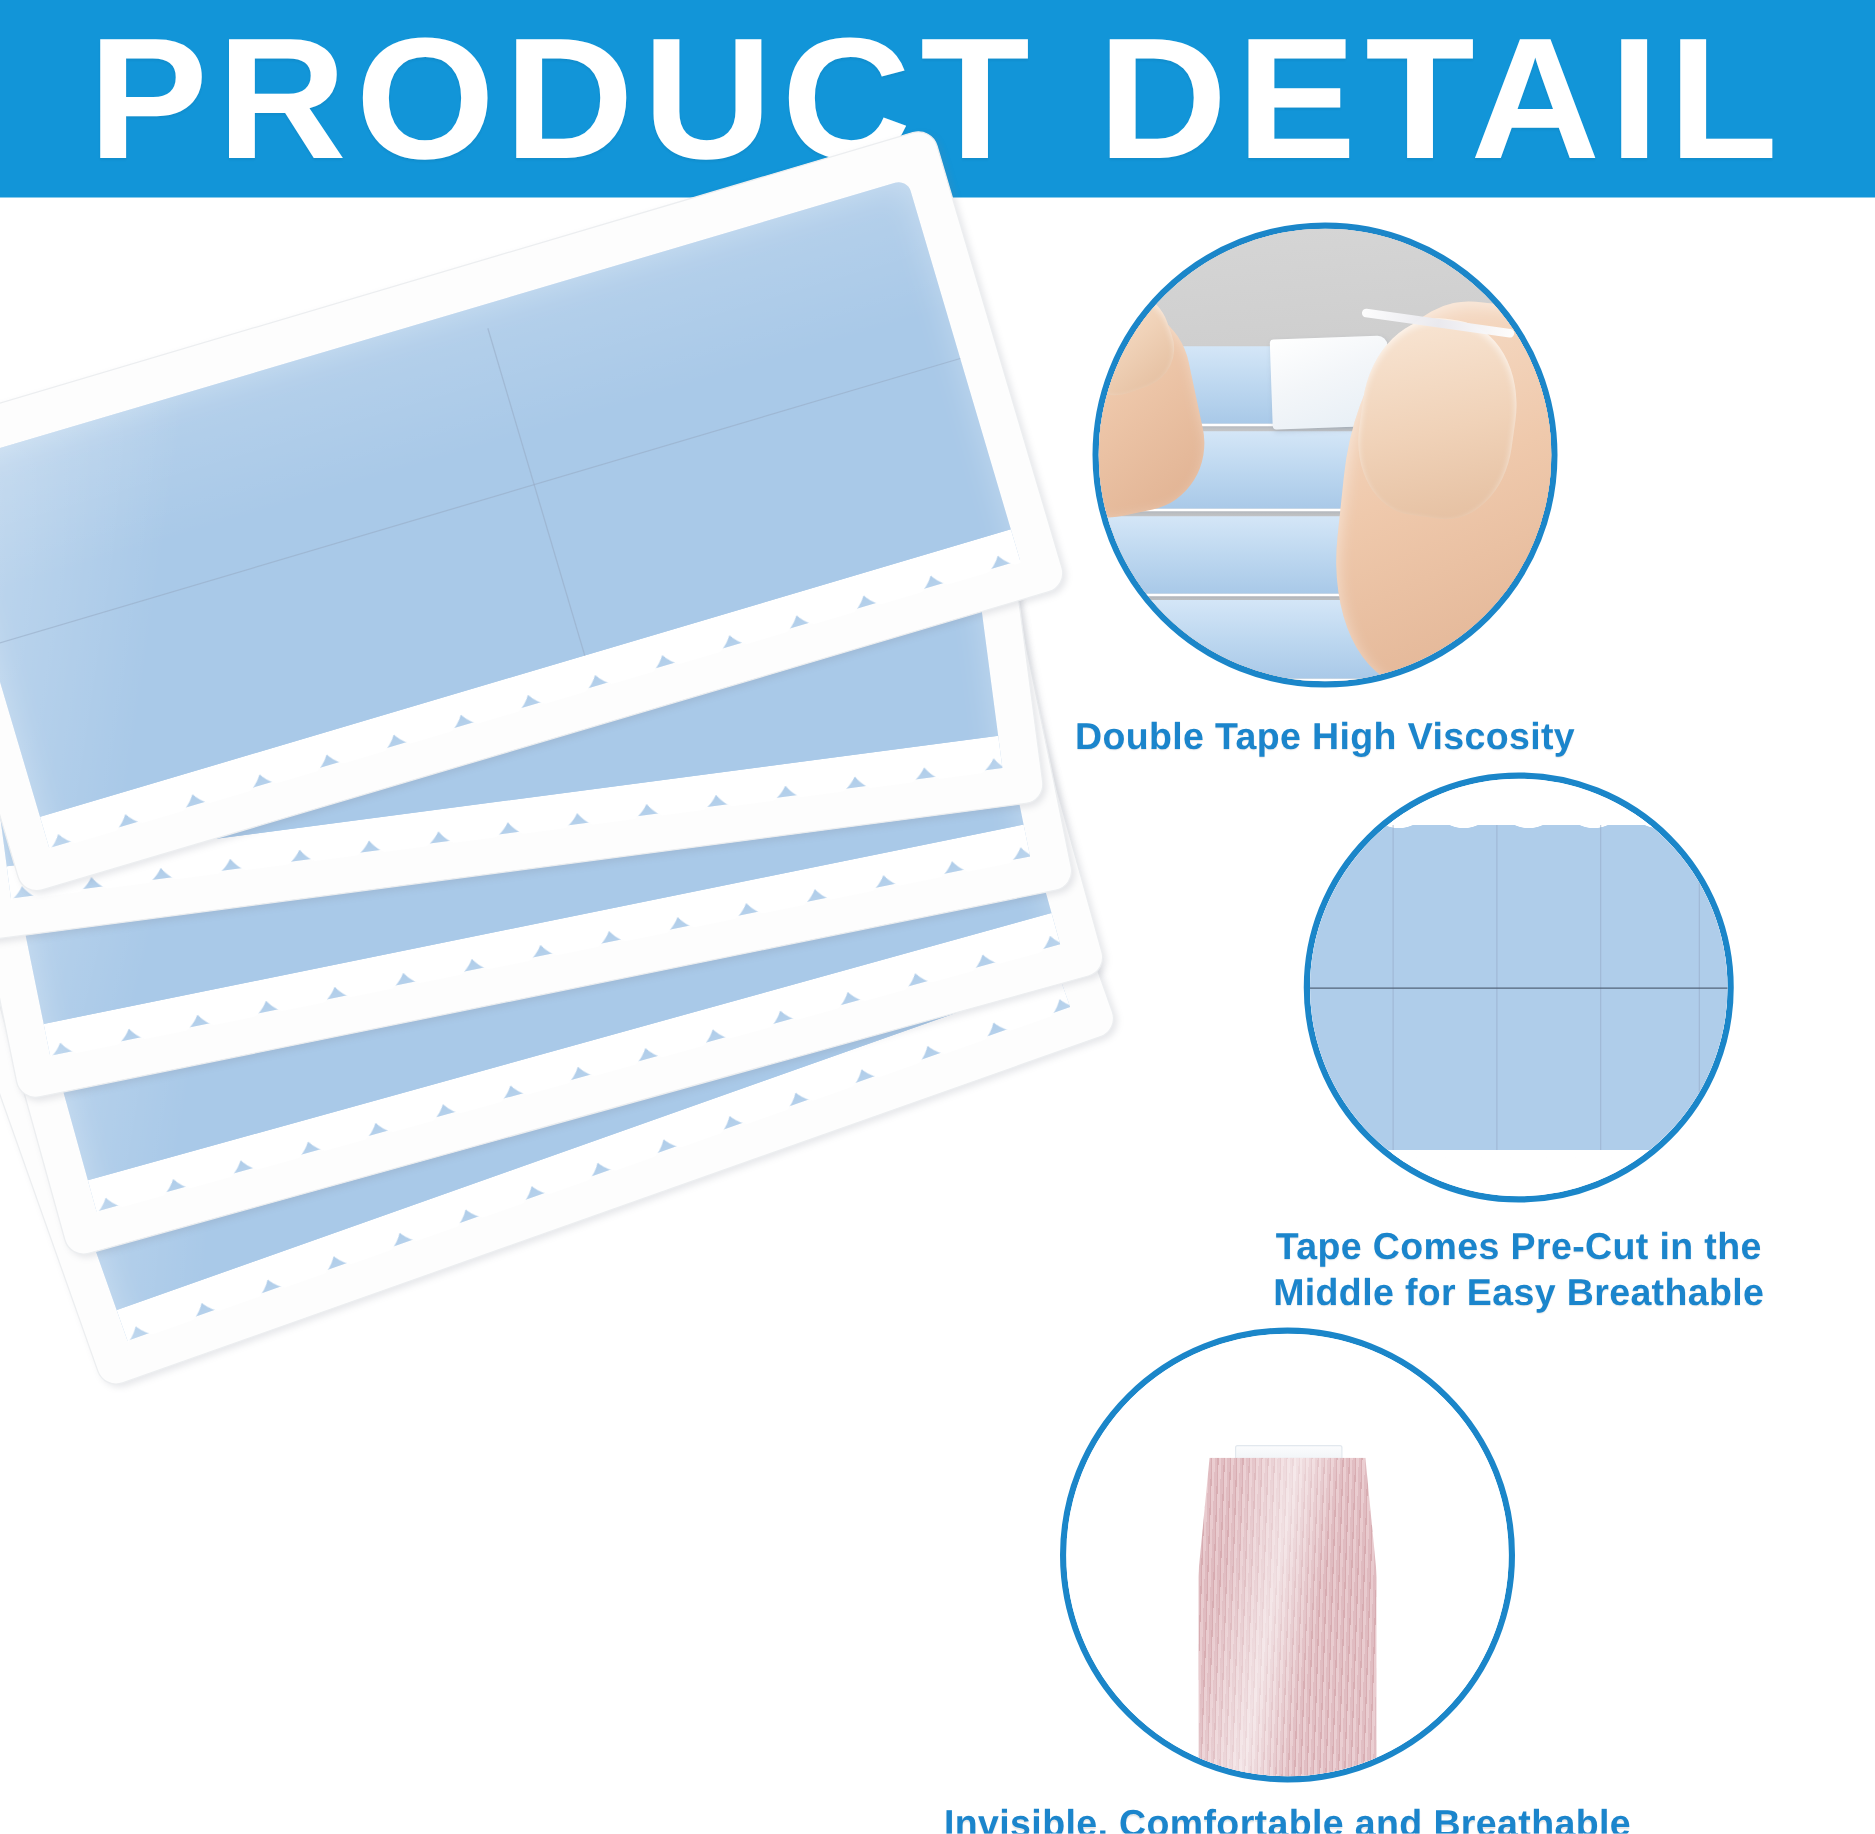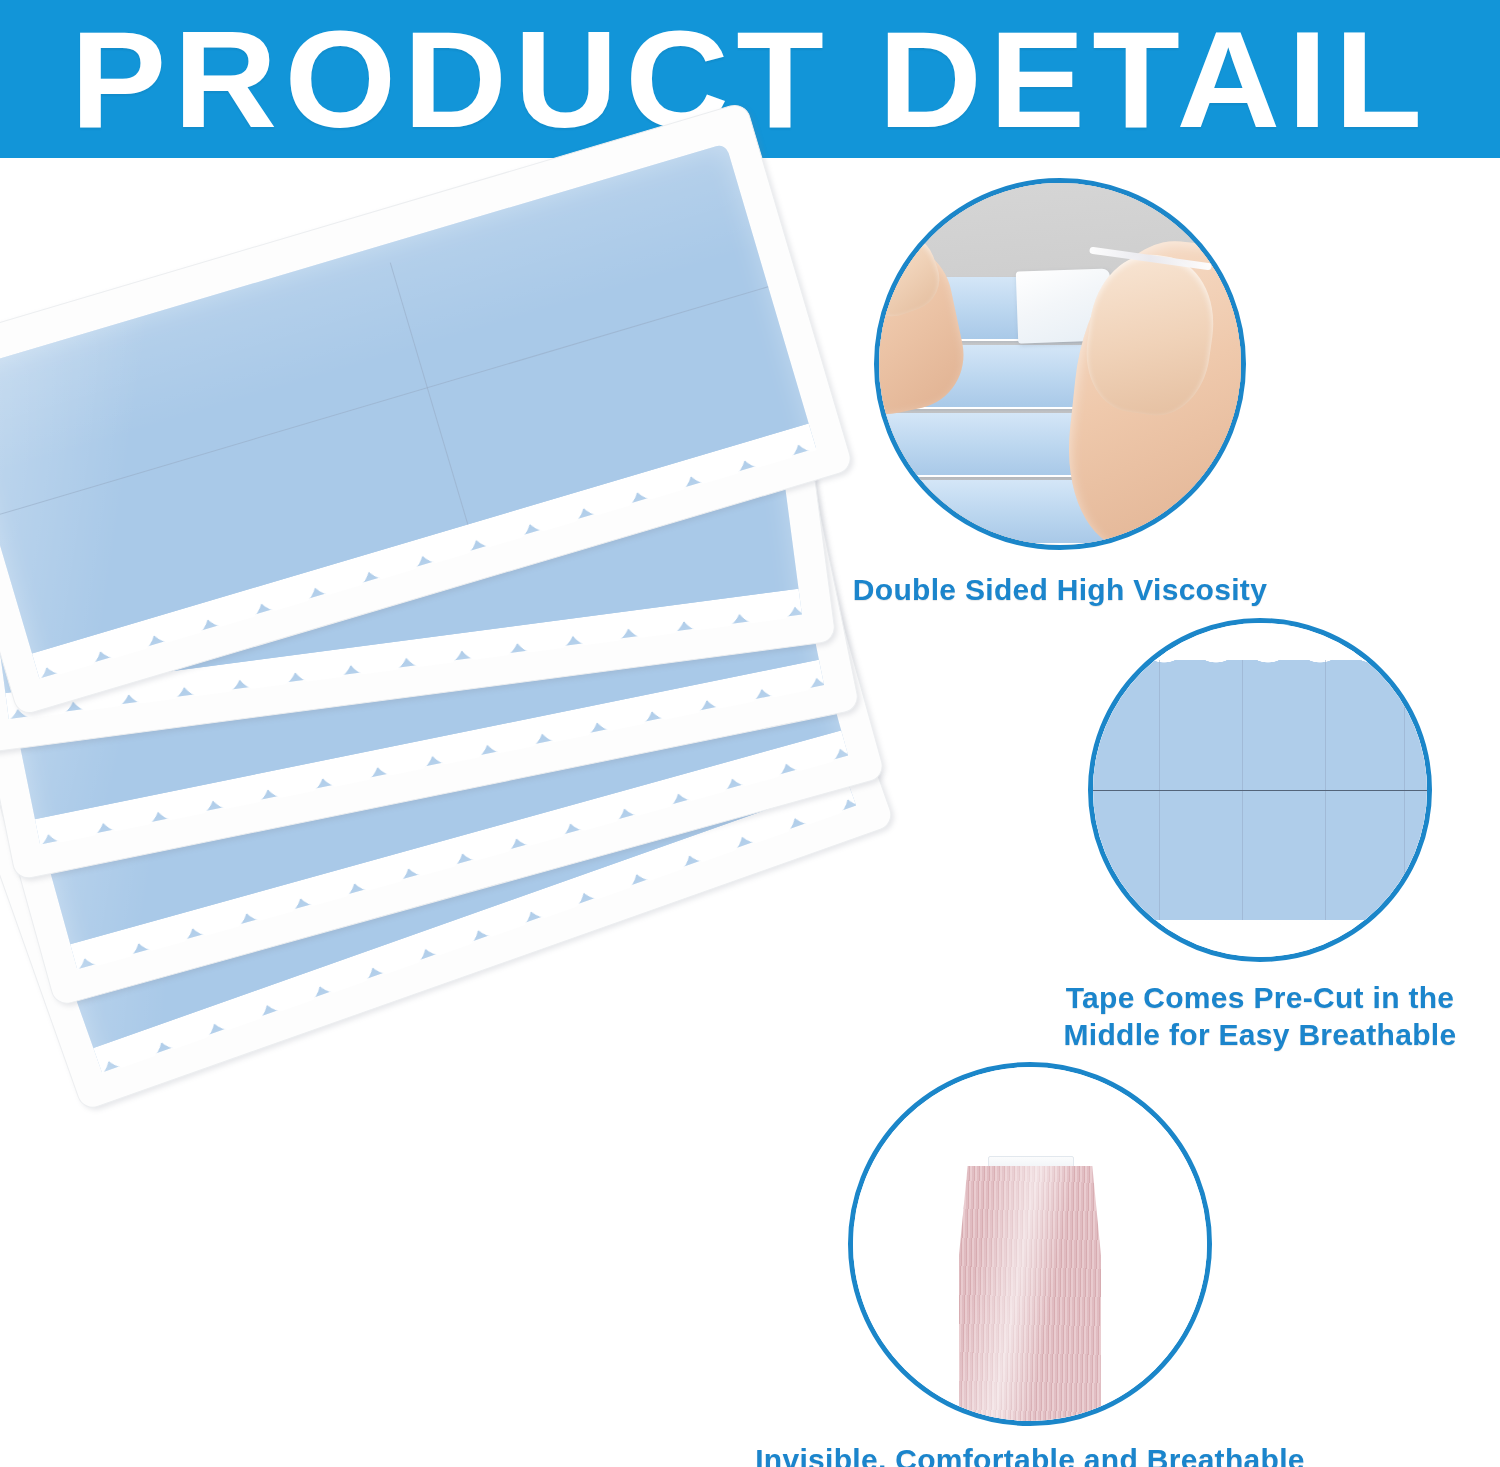--- a/index.html
+++ b/index.html
@@ -239,21 +239,21 @@
     position: absolute;
     height: 7px;
     background: linear-gradient(90deg, #ffffff, #e9e9ef, #ffffff);
     border-radius: 4px;
     opacity: 0.95;
   }
   .pf-glitter-a { left: 58%; top: 20%; width: 34%; transform: rotate(8deg); }
   .pf-glitter-b { left: -4%; top: 14%; width: 20%; transform: rotate(-20deg); }
 
   
-  .f2 { left: 1025px; top: 618px; width: 470px; }
+  .f2 { left: 980px; top: 618px; width: 470px; }
   .f2 .feature-circle { width: 344px; height: 344px; margin: 0 auto; }
   .f2 .feature-caption { margin-top: 18px; }
 
   .photo-precut { position: absolute; inset: 0; background: #ffffff; }
   .pc-band {
     position: absolute;
     left: -4%;
     right: -4%;
     top: 11%;
     bottom: 11%;
@@ -400,21 +400,21 @@
         <div class="pf-finger pf-finger-left"></div>
         <div class="pf-nail pf-nail-b"></div>
         <div class="pf-glitter pf-glitter-b"></div>
         <div class="pf-finger pf-finger-right2"></div>
         <div class="pf-finger pf-finger-right"></div>
         <div class="pf-nail pf-nail-a"></div>
         <div class="pf-glitter pf-glitter-a"></div>
       </div>
     </div>
     <div class="feature-caption">
-      <div>Double Sided High Viscosity</div>
+      <div>Double Tape High Viscosity</div>
     </div>
   </div>
 
   <div class="feature f2">
     <div class="feature-circle">
       <div class="photo-precut">
         <div class="pc-band">
           <div class="pc-seam" style="left:22%"></div>
           <div class="pc-seam" style="left:45%"></div>
           <div class="pc-seam" style="left:68%"></div>

